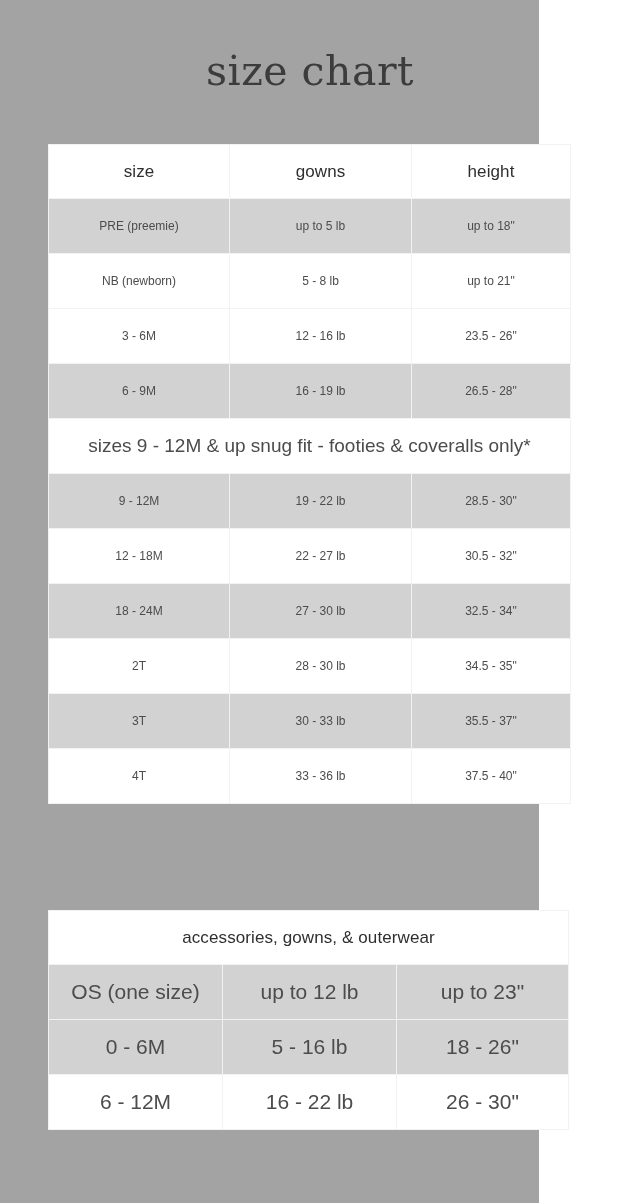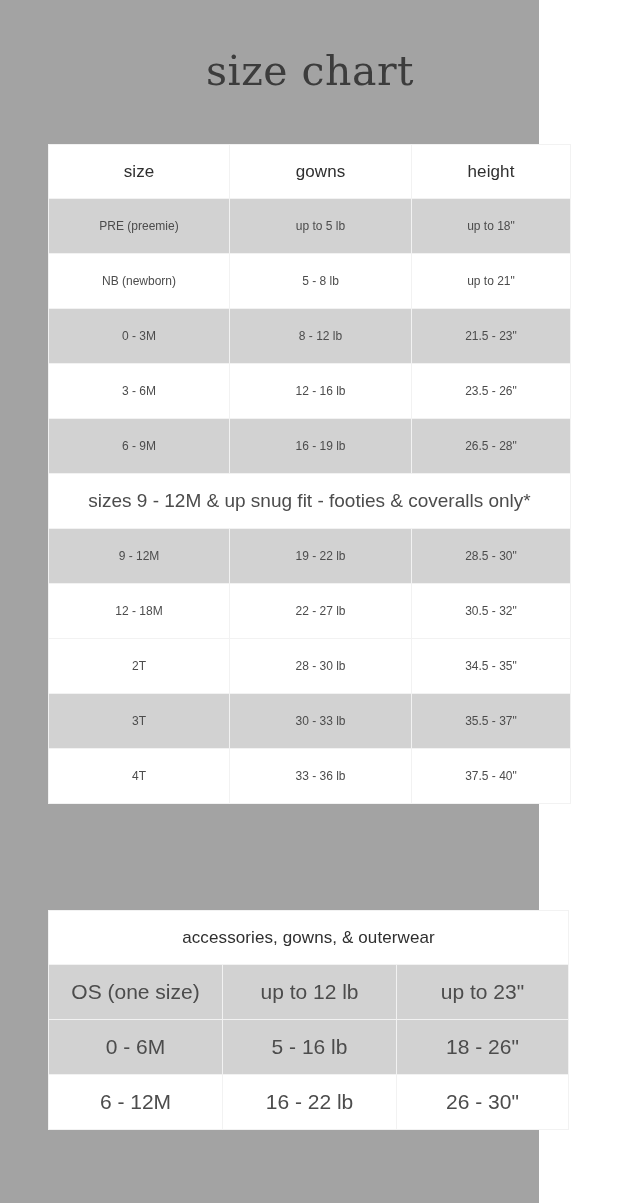--- a/index.html
+++ b/index.html
@@ -136,25 +136,20 @@
       <tr class="row-alt">
         <td>PRE (preemie)</td>
         <td>up to 5 lb</td>
         <td>up to 18"</td>
       </tr>
       <tr class="row-plain">
         <td>NB (newborn)</td>
         <td>5 - 8 lb</td>
         <td>up to 21"</td>
       </tr>
-      <tr class="row-alt">
-        <td>0 - 3M</td>
-        <td>8 - 12 lb</td>
-        <td>21.5 - 23"</td>
-      </tr>
       <tr class="row-plain">
         <td>3 - 6M</td>
         <td>12 - 16 lb</td>
         <td>23.5 - 26"</td>
       </tr>
       <tr class="row-alt">
         <td>6 - 9M</td>
         <td>16 - 19 lb</td>
         <td>26.5 - 28"</td>
       </tr>
@@ -165,20 +160,25 @@
 
       <tr class="row-alt">
         <td>9 - 12M</td>
         <td>19 - 22 lb</td>
         <td>28.5 - 30"</td>
       </tr>
       <tr class="row-plain">
         <td>12 - 18M</td>
         <td>22 - 27 lb</td>
         <td>30.5 - 32"</td>
+      </tr>
+      <tr class="row-alt">
+        <td>18 - 24M</td>
+        <td>27 - 30 lb</td>
+        <td>32.5 - 34"</td>
       </tr>
       <tr class="row-plain">
         <td>2T</td>
         <td>28 - 30 lb</td>
         <td>34.5 - 35"</td>
       </tr>
       <tr class="row-alt">
         <td>3T</td>
         <td>30 - 33 lb</td>
         <td>35.5 - 37"</td>

